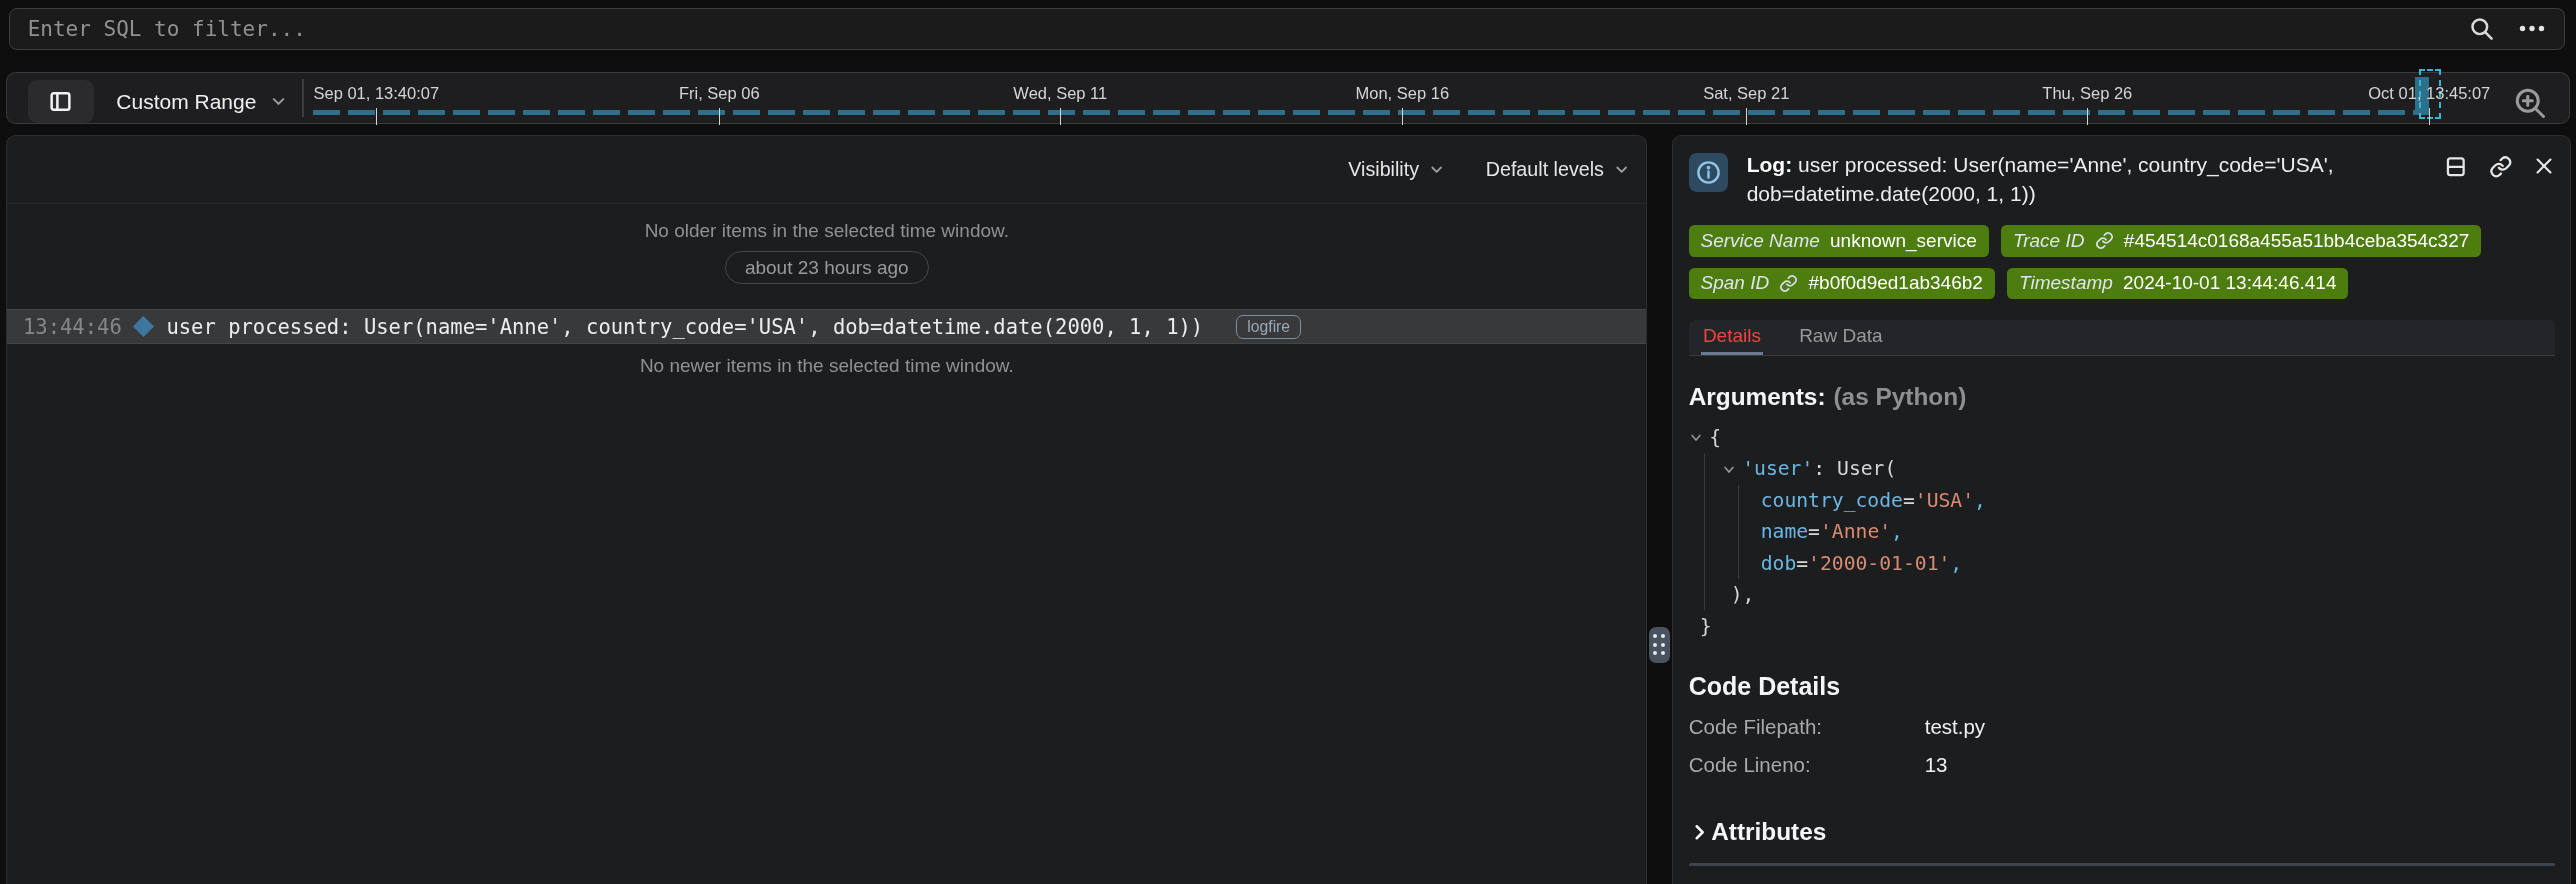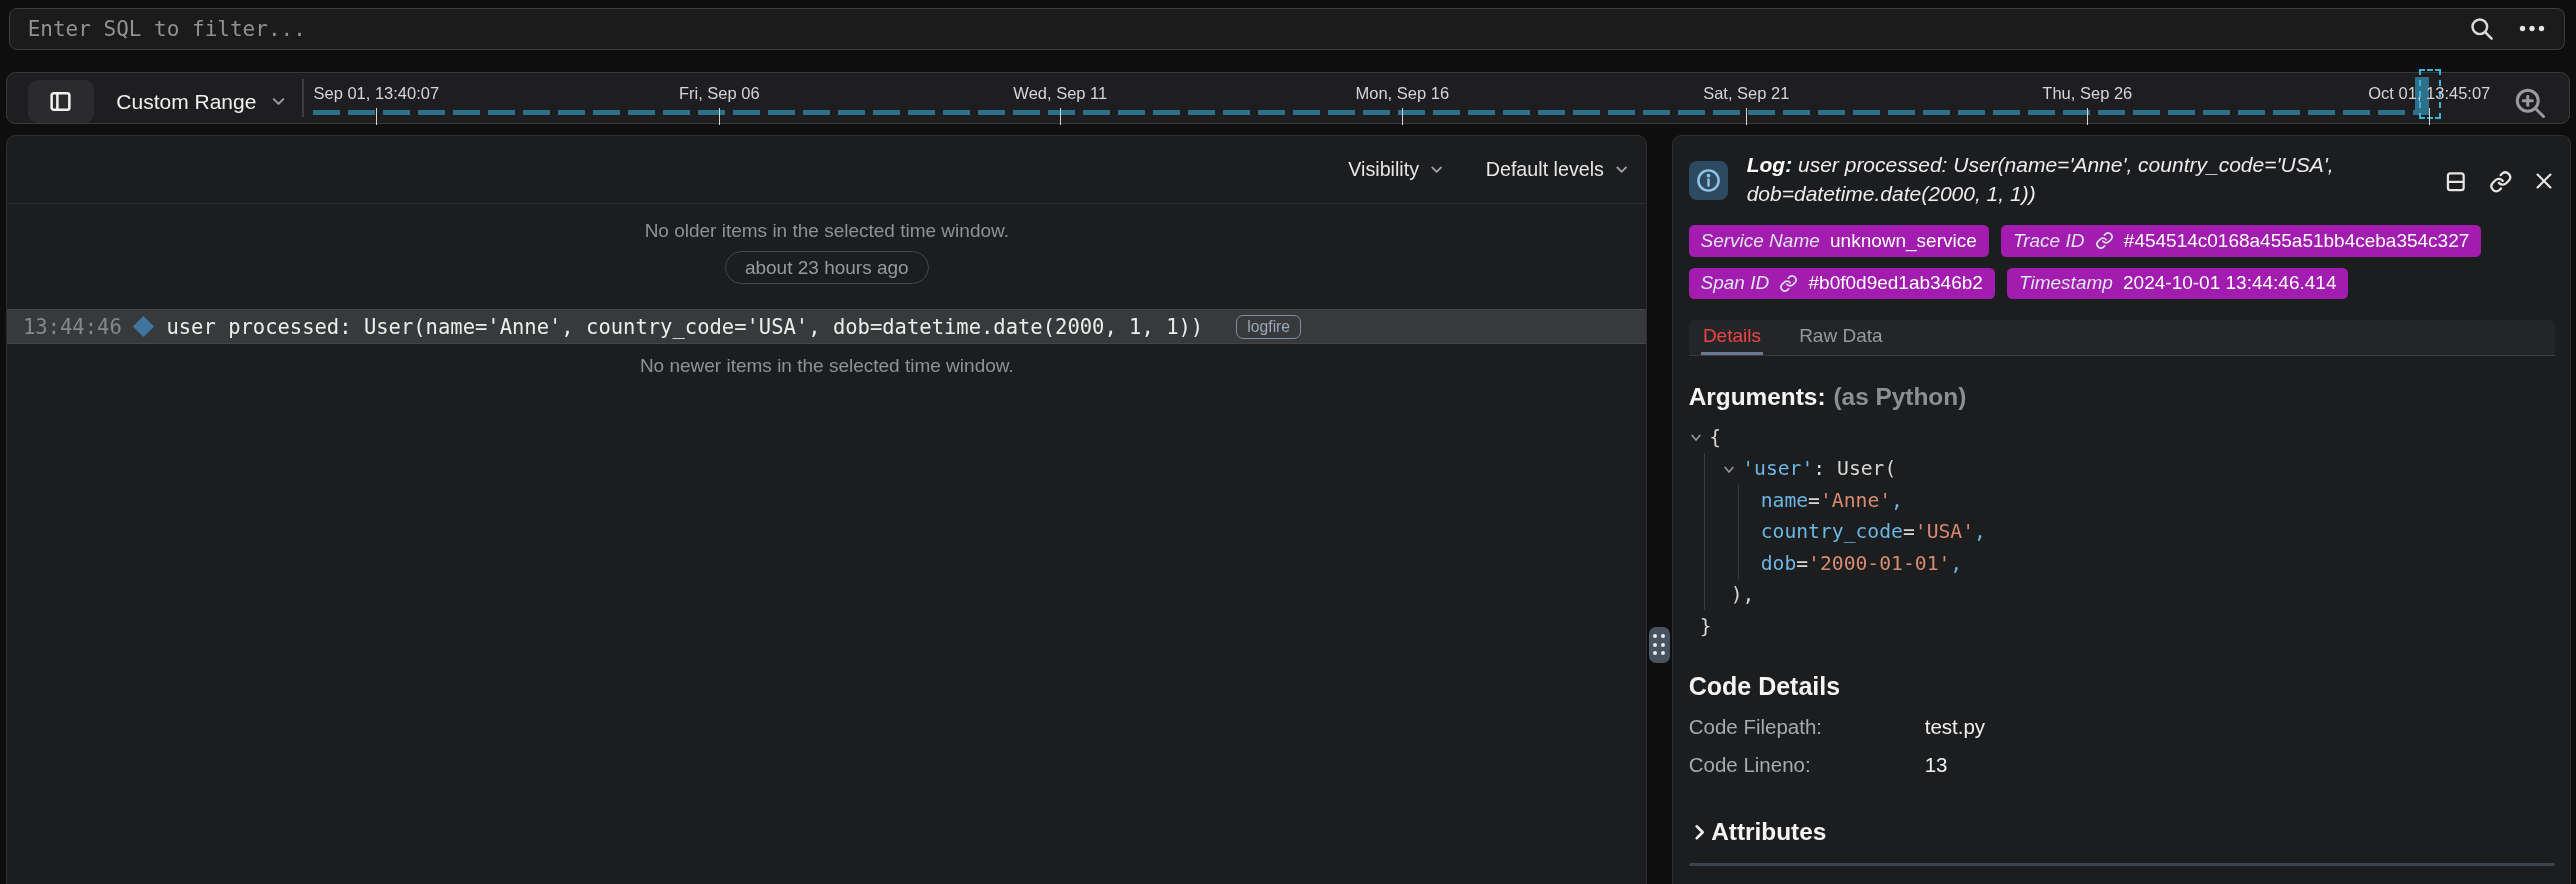--- a/index.html
+++ b/index.html
@@ -106,33 +106,33 @@
   .log-diamond { width:15px; height:15px; background:#3f76a0; transform:rotate(45deg); margin:0 15.7px 0 14px; flex:none; }
   .log-msg { font-family:"DejaVu Sans Mono", monospace; font-size:20.5px; color:#eceded; white-space:nowrap; }
   .log-tag {
     margin-left:33px; background:none; border:1.6px solid #7e8fa3; border-radius:7px;
     color:#9aa8ba; font-size:15.7px; padding:2.4px 10.2px; cursor:pointer;
     font-family:"Liberation Sans", sans-serif;
   }
   .no-newer { margin-top:11px; }
 
   
-  .dp-header { display:flex; align-items:center;font-style:italic; }
+  .dp-header { display:flex; align-items:flex-start; }
   .info-chip {
     width:39px; height:39px; flex:none; border-radius:7.9px; background:#2d4a61;
     display:flex; align-items:center; justify-content:center; margin-top:3.1px;
   }
   .dp-title { margin-left:19px; max-width:685px; font-size:21px; line-height:29px; color:#ededee; }
   .dp-title b { font-weight:700; color:#ffffff; }
   .dp-actions { margin-left:auto; display:flex; align-items:center; gap:20.5px; padding-top:4.7px; }
   .icon-btn { background:none; border:none; cursor:pointer; padding:0; }
 
   .badge-row { margin-top:17.3px; display:flex; flex-wrap:wrap; gap:11px 12.6px; max-width:882px; }
   .badge {
-    background:#a21caf; border-radius:5.5px; padding:4.7px 11.8px;
+    background:#4d7c0f; border-radius:5.5px; padding:4.7px 11.8px;
     display:inline-flex; align-items:center; gap:10.2px;
     font-size:19px; color:#ffffff; cursor:pointer;
   }
   .badge-label { font-style:italic; color:#dfe5ec; }
   .badge-link { flex:none; }
 
   .tabs {
     margin-top:20.5px; height:36px; background:#242528; border-bottom:1.6px solid #3a3b3d;
     border-radius:6.3px 6.3px 0 0; display:flex; align-items:stretch; gap:35px; padding:0 12.6px;
   }
@@ -369,22 +369,22 @@
 
   <div class="code-tree">
     <i class="code-guide g1"></i>
     <i class="code-guide g2"></i>
   <div class="code-line" style="padding-left: 0px;"><span class="chev"><svg width="14" height="31.5" viewBox="0 0 18 40" fill="none" stroke="#9a9a9c" stroke-width="2" stroke-linecap="round" stroke-linejoin="round">
             <polyline points="4,17 9,23 14,17"></polyline>
           </svg></span><span class="tok-p">{</span></div>
       <div class="code-line" style="padding-left: 33px;"><span class="chev"><svg width="14" height="31.5" viewBox="0 0 18 40" fill="none" stroke="#9a9a9c" stroke-width="2" stroke-linecap="round" stroke-linejoin="round">
             <polyline points="4,17 9,23 14,17"></polyline>
           </svg></span><span class="tok-k">'user'</span><span class="tok-p">: </span><span class="tok-p">User(</span></div>
+      <div class="code-line" style="padding-left: 72px;"><span class="tok-k">country_code</span><span class="tok-p">=</span><span class="tok-s">'USA'</span><span class="tok-k">,</span></div>
       <div class="code-line" style="padding-left: 72px;"><span class="tok-k">name</span><span class="tok-p">=</span><span class="tok-s">'Anne'</span><span class="tok-k">,</span></div>
-      <div class="code-line" style="padding-left: 72px;"><span class="tok-k">country_code</span><span class="tok-p">=</span><span class="tok-s">'USA'</span><span class="tok-k">,</span></div>
       <div class="code-line" style="padding-left: 72px;"><span class="tok-k">dob</span><span class="tok-p">=</span><span class="tok-s">'2000-01-01'</span><span class="tok-k">,</span></div>
       <div class="code-line" style="padding-left: 42px;"><span class="tok-p">),</span></div>
       <div class="code-line" style="padding-left: 11px;"><span class="tok-p">}</span></div>
     </div>
 
   <div class="cd-heading">Code Details</div>
   <div id="cd-rows">
       <div class="cd-row">
     <span class="cd-label">Code Filepath:</span>
     <span class="cd-value">test.py</span>

